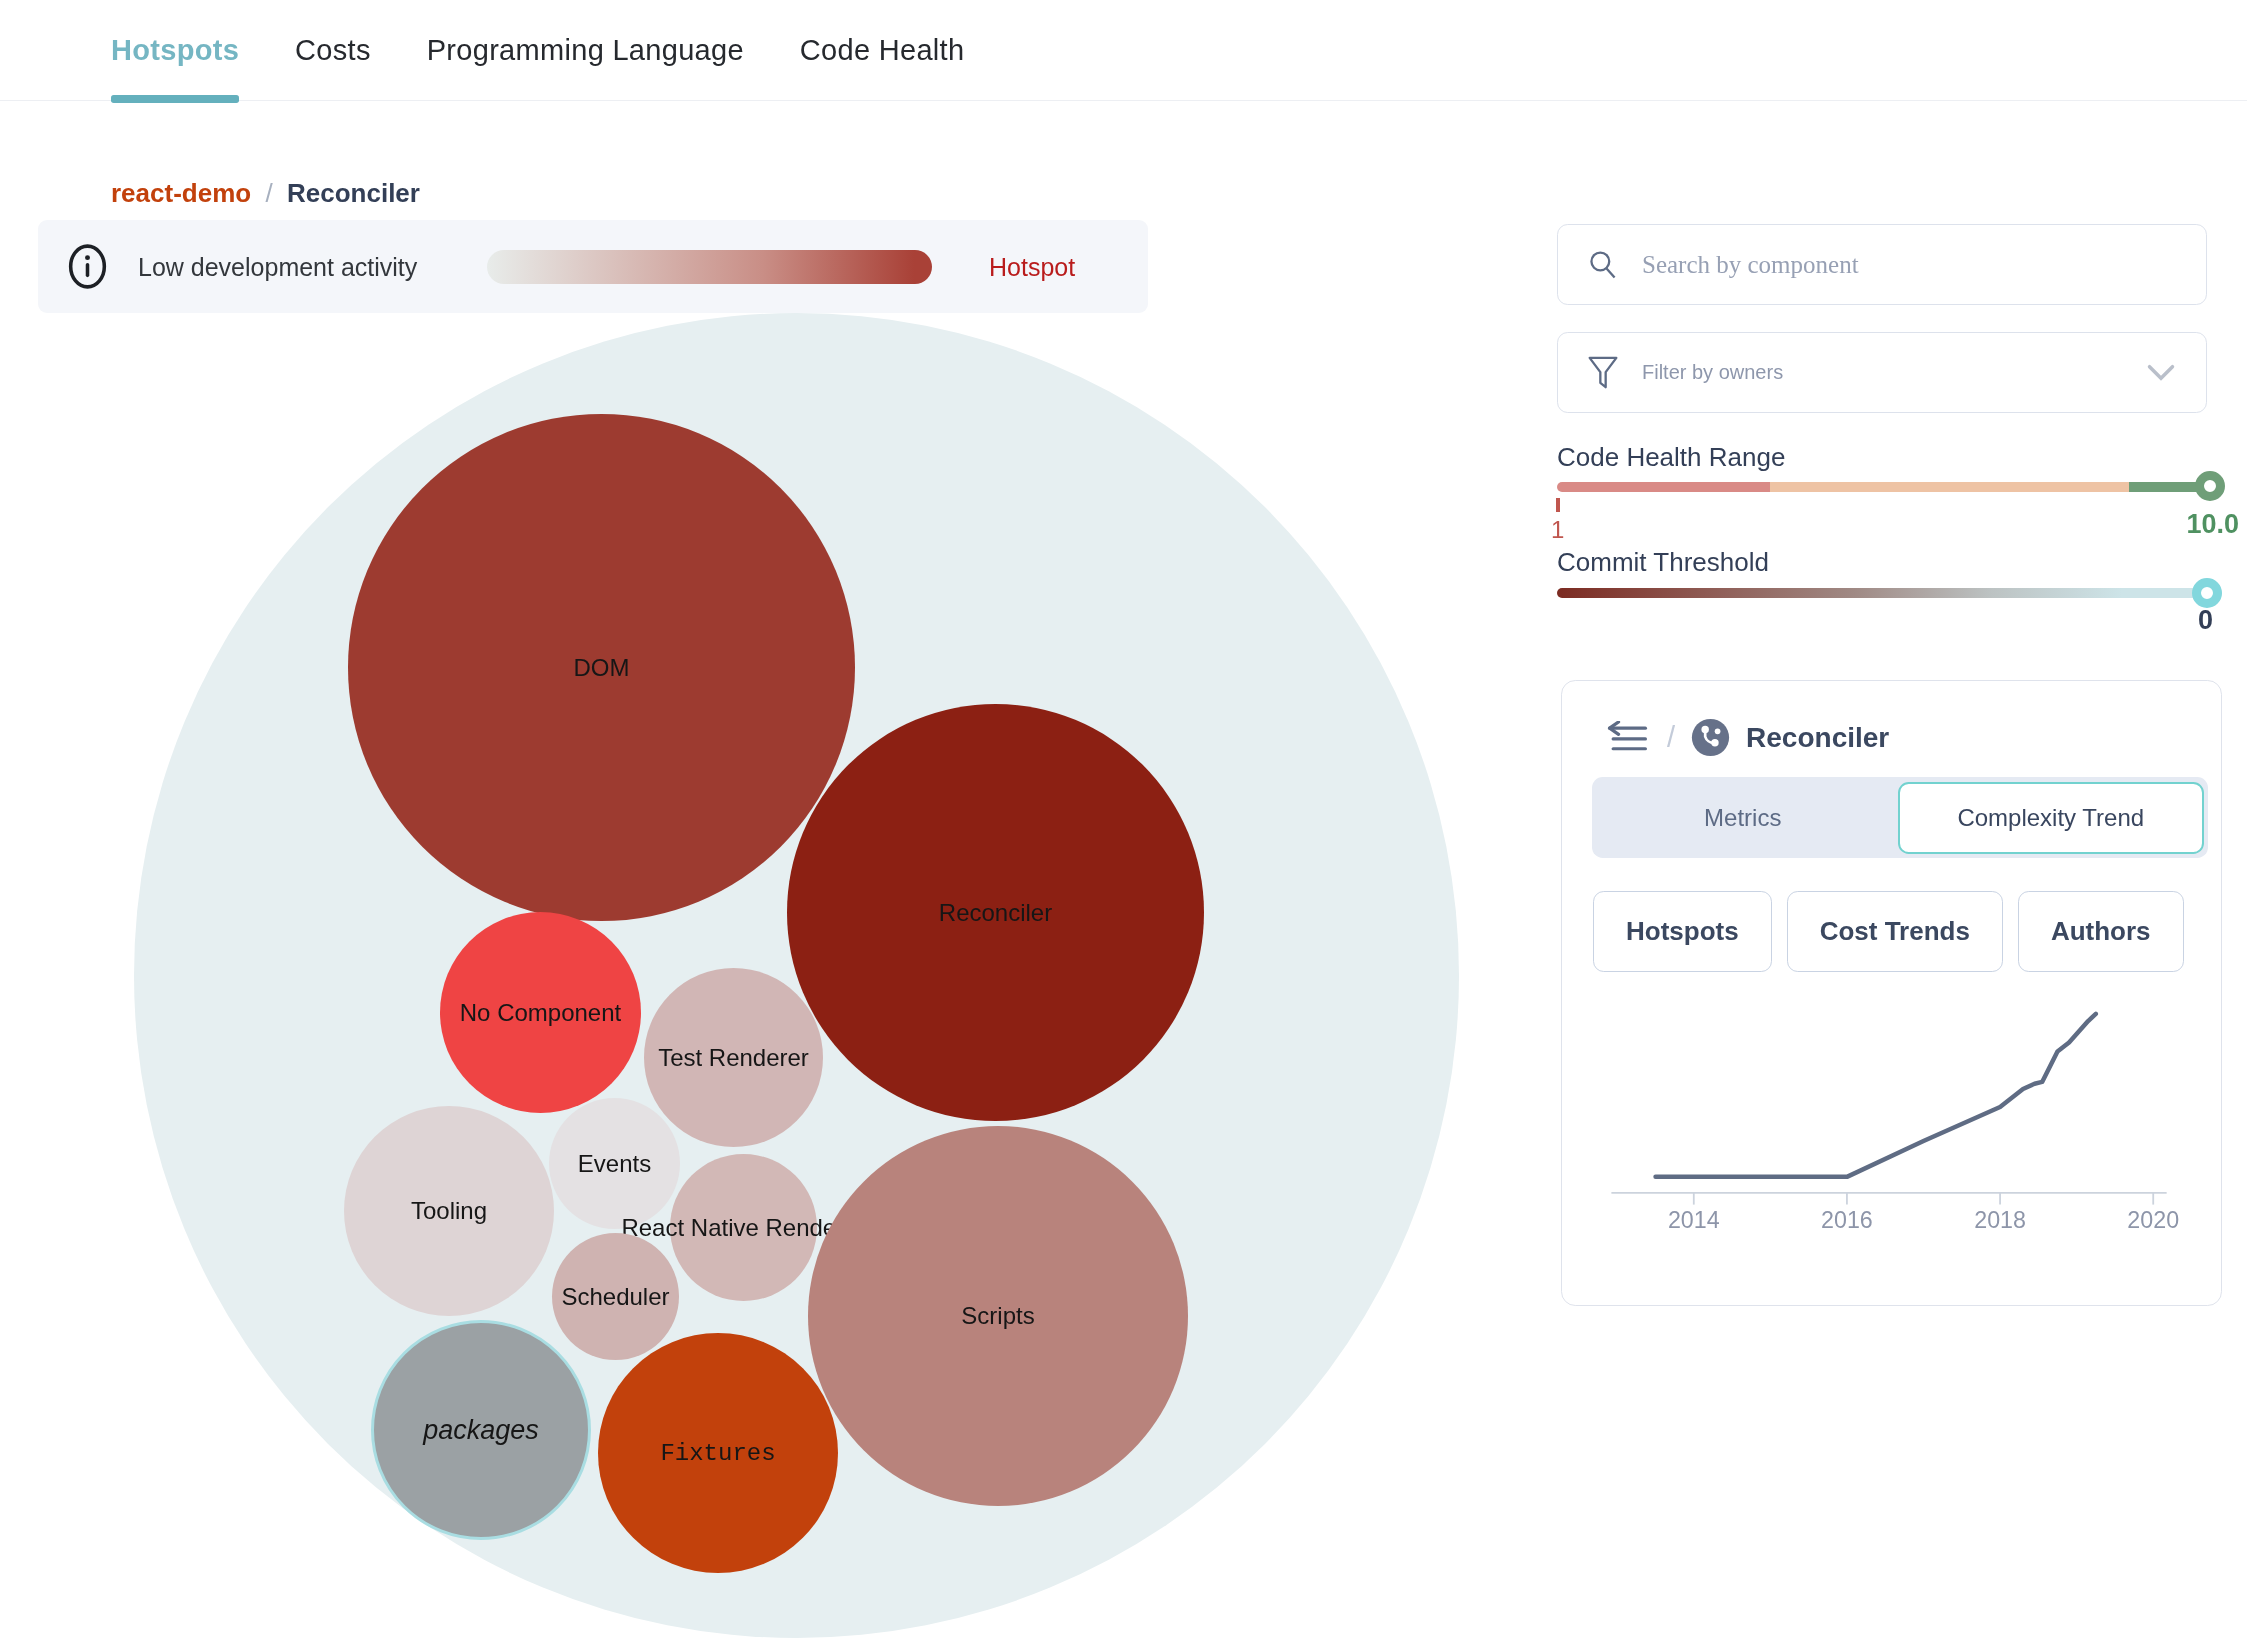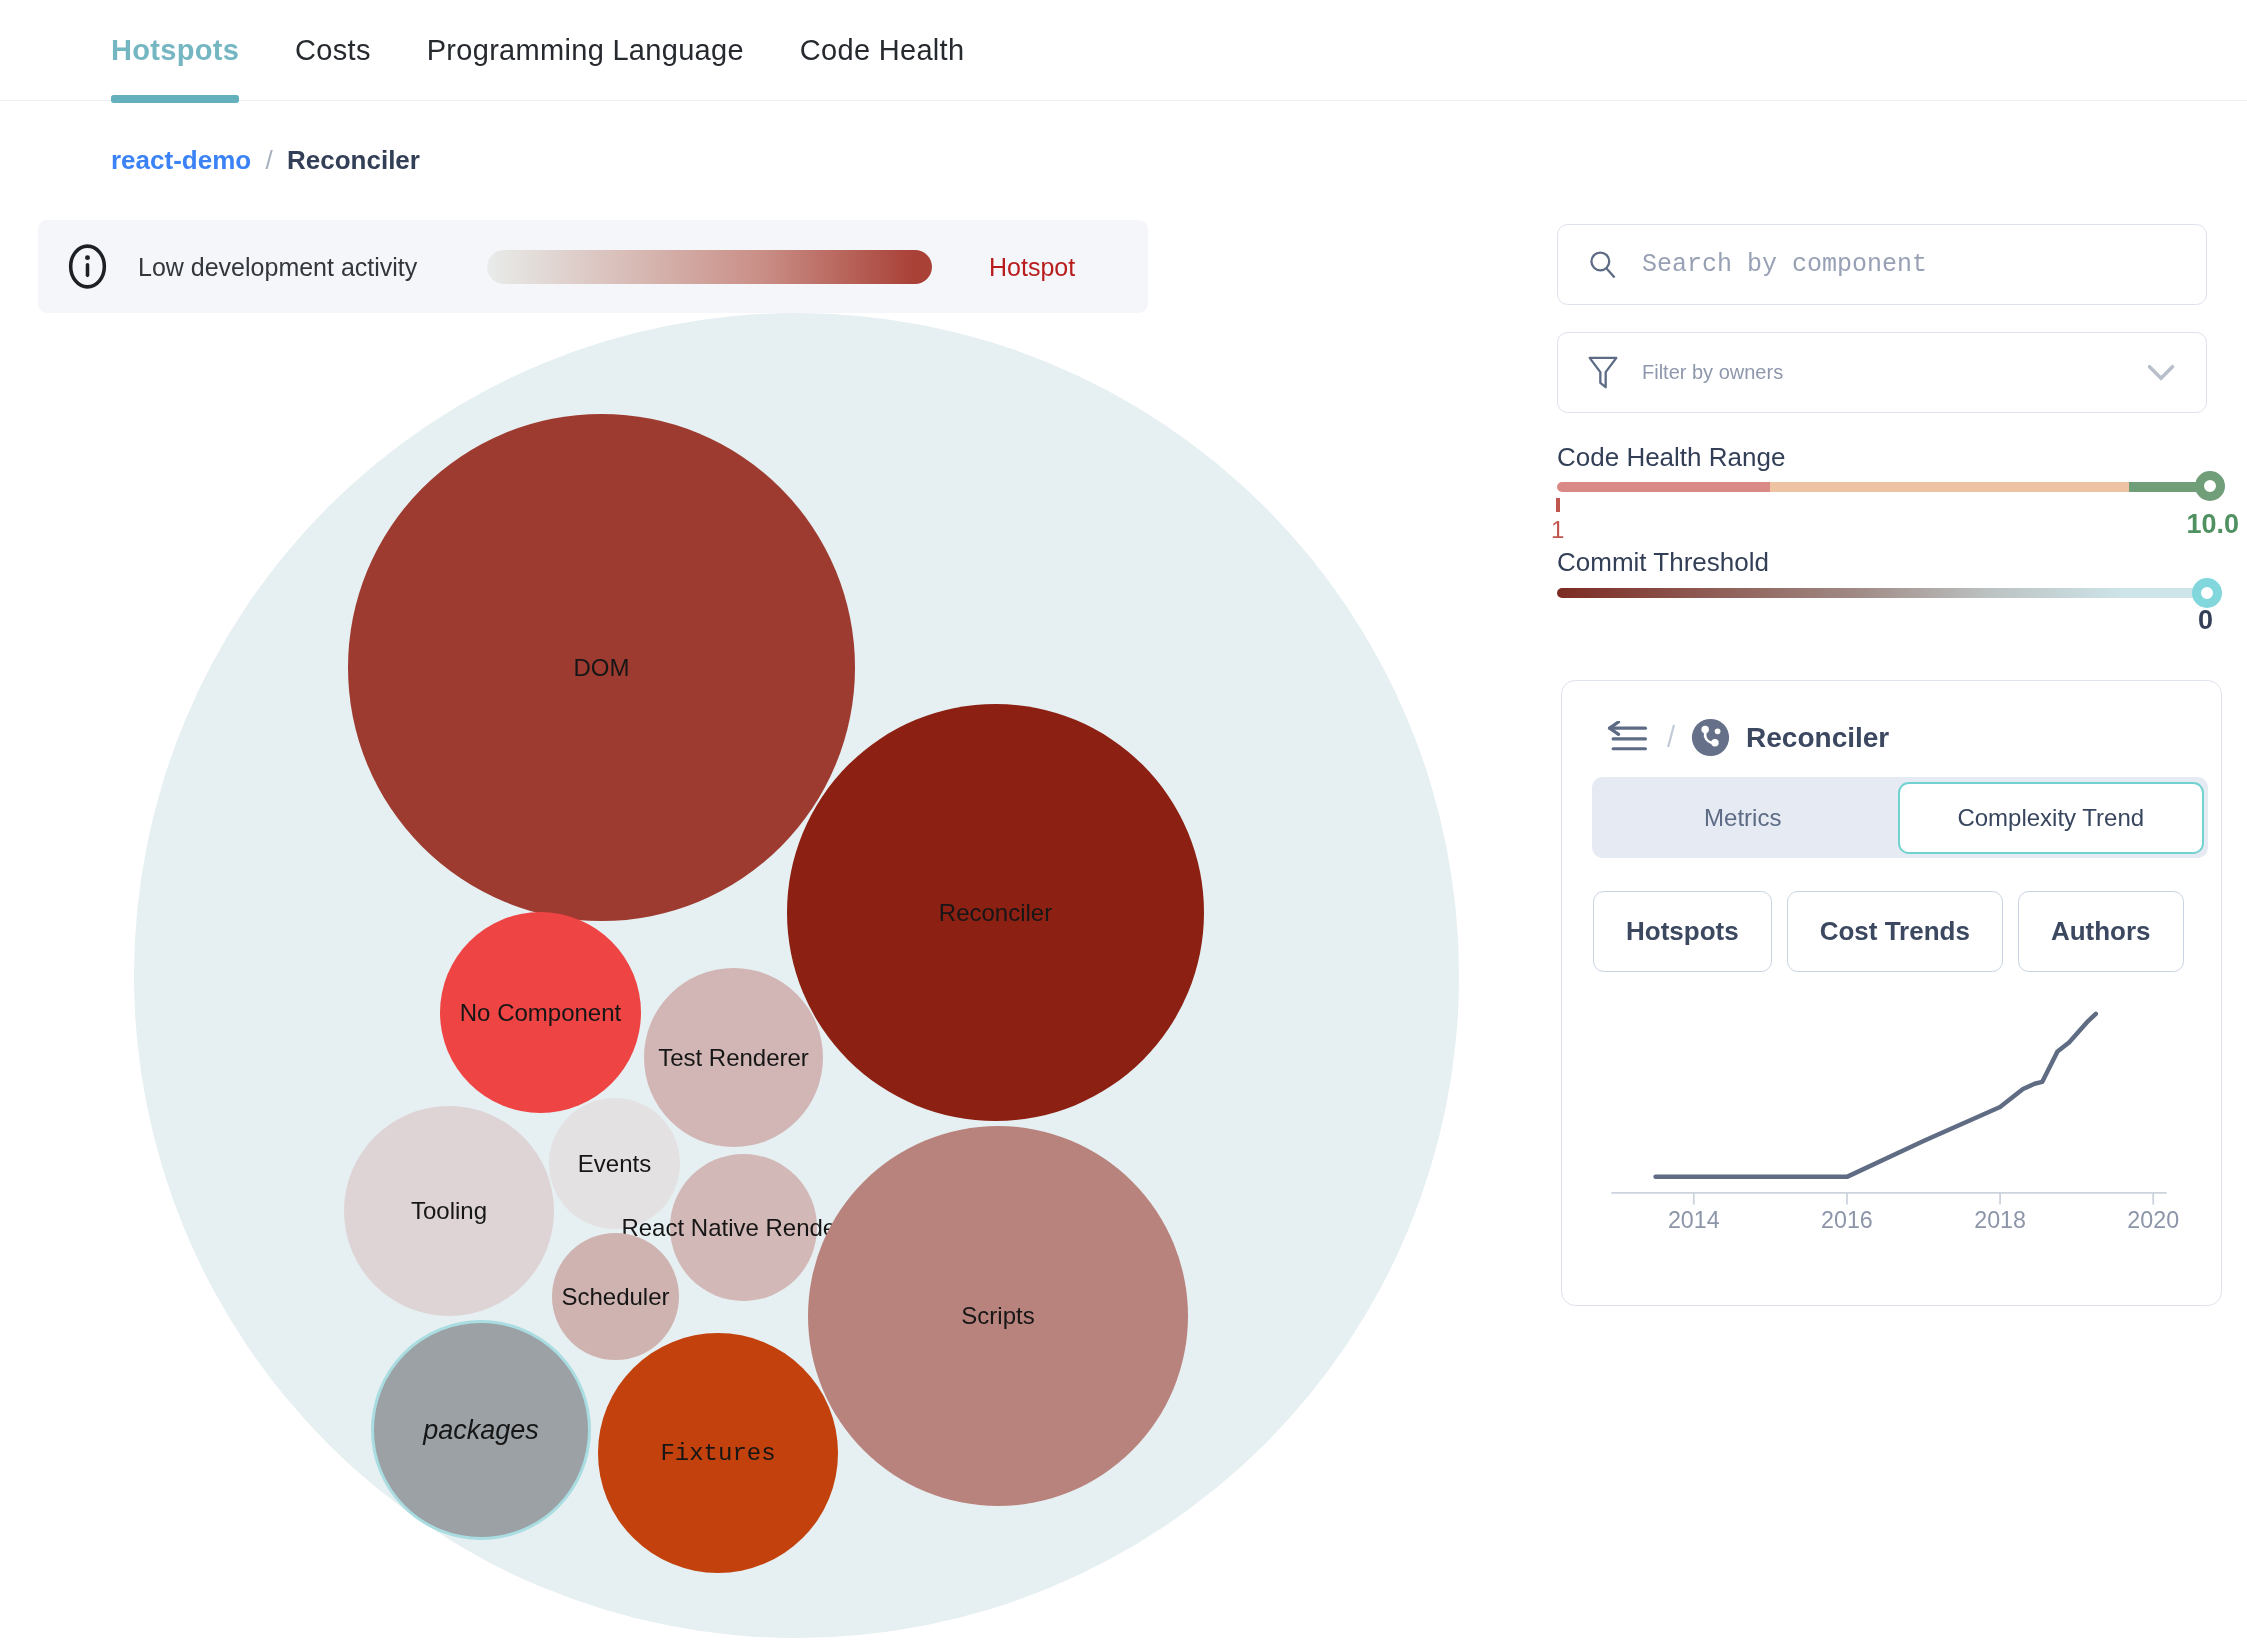--- a/index.html
+++ b/index.html
@@ -18,21 +18,21 @@
     position:relative; height:101px; display:flex; align-items:center;
     font-size:29px; font-weight:500; color:#26292e; cursor:pointer; letter-spacing:0.3px;
   }
   .topnav .tab.active { color:#75b6c3; font-weight:700; }
   .topnav .tab.active::after {
     content:""; position:absolute; left:0; right:0; bottom:-1.8px; height:8px;
     background:#64b0bd; border-radius:2.7px;
   }
   
   .breadcrumb { position:absolute; left:111px; top:145px; display:flex; gap:14.3px; align-items:baseline; }
-  .breadcrumb .project { color:#3b82f6; font-size:26px; font-weight:700; }
+  .breadcrumb .project { color:#c2410c; font-size:26px; font-weight:700;margin-top:33px; }
   .breadcrumb .sep { color:#a7b0bf; font-size:26px; }
   .breadcrumb .current { color:#333f57; font-size:26px; font-weight:700; }
   
   .legend {
     position:absolute; left:38px; top:220px; width:1110px; height:93px;
     background:#f4f6fa; border-radius:9px;
   }
   .legend .info { position:absolute; left:30px; top:23px; }
   .legend .low { position:absolute; left:100px; top:50%; transform:translateY(-50%); font-size:25px; color:#33373c; }
   .legend .pill {
@@ -49,21 +49,21 @@
   }
   .bubble.italic { font-style:italic; font-weight:500; font-size:27px; }
   
   .searchbox {
     position:absolute; left:1557px; top:224px; width:650px; height:81px;
     border:1.8px solid #dde2ec; border-radius:10.7px; background:#fff;
     display:flex; align-items:center; padding-left:29px; gap:23px;
   }
   .searchbox input {
     border:none; outline:none; font-size:25px; flex:1; color:#333f57;
-    font-family:Liberation Mono, monospace; background:transparent;
+    font-family:Liberation Serif, serif; background:transparent;
   }
   .searchbox input::placeholder { color:#97a0b4; }
   .filterbox {
     position:absolute; left:1557px; top:332px; width:650px; height:81px;
     border:1.8px solid #dde2ec; border-radius:10.7px; background:#fff;
     display:flex; align-items:center; padding-left:29px; gap:23px; cursor:pointer;
   }
   .filterbox .label { font-size:20px; color:#8e97ac; flex:1; }
   .filterbox .chev { margin-right:30px; }
   .section-label { position:absolute; left:1557px; font-size:26px; font-weight:500; color:#333f57; }

